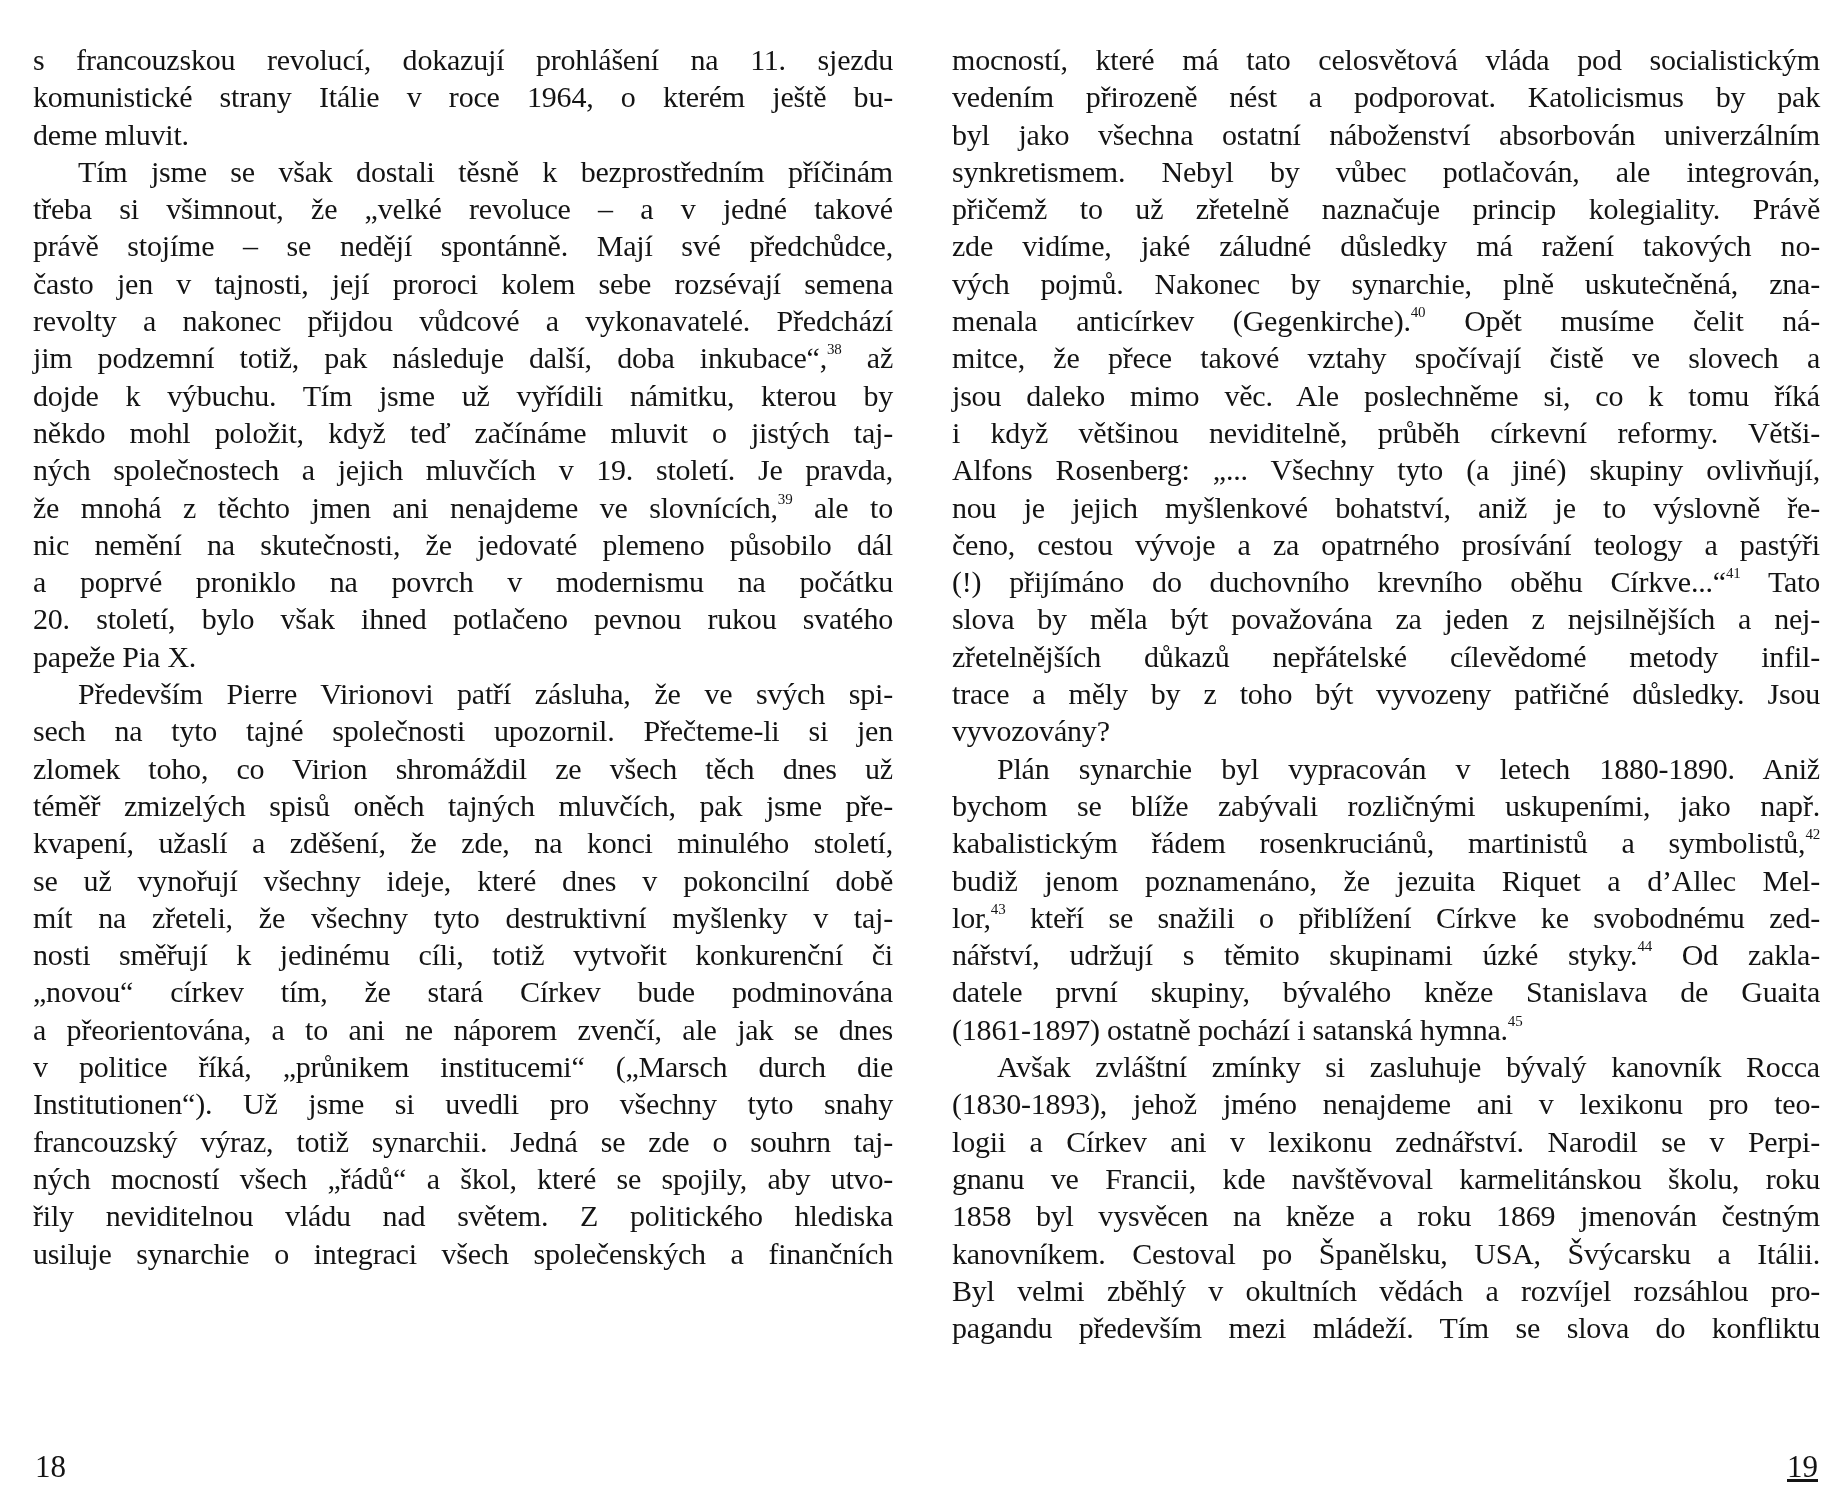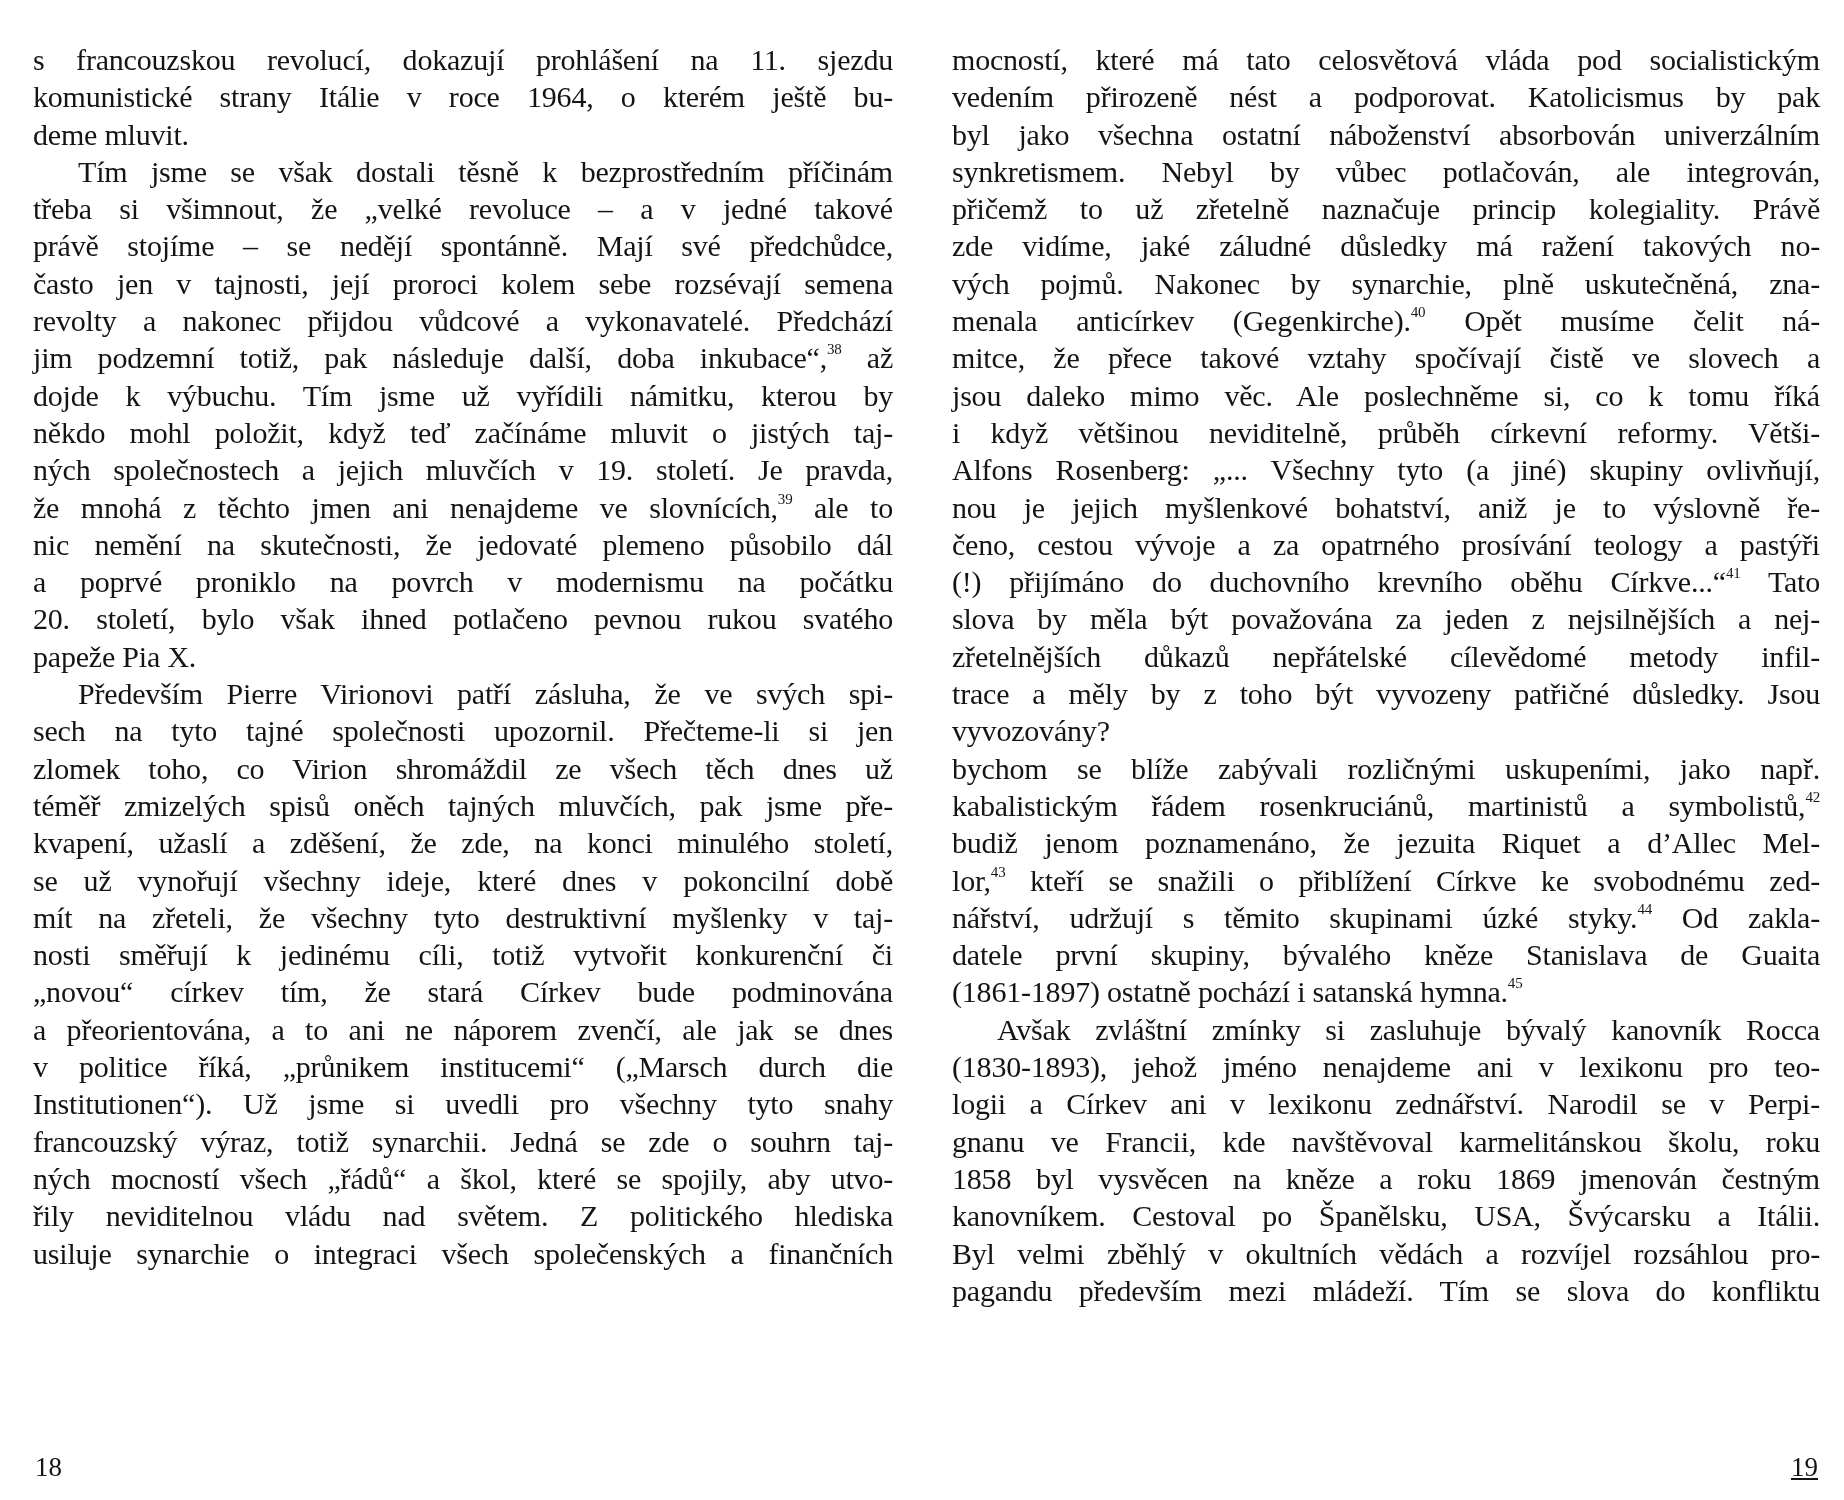--- a/index.html
+++ b/index.html
@@ -47,21 +47,21 @@
     sup {
       font-size: 15px;
       line-height: 0;
       position: relative;
       top: -3px;
       vertical-align: super;
     }
     .page-number {
       position: absolute;
       top: 1432px;
-      font-size: 27px;
+      font-size: 31px;
       line-height: 36px;
     }
     .page.left .page-number { left: 2px; }
     .page.right .page-number { right: 2px; text-align: right; text-decoration: underline; }
   </style>
 </head>
 <body>
 
 <div class="page left">
   <div class="column" id="left-column">
@@ -116,20 +116,21 @@
       <span class="line"><span>jsou daleko mimo věc. Ale poslechněme si, co k tomu říká</span></span>
       <span class="line"><span>i když většinou neviditelně, průběh církevní reformy. Větši-</span></span>
       <span class="line"><span>Alfons Rosenberg: „... Všechny tyto (a jiné) skupiny ovlivňují,</span></span>
       <span class="line"><span>nou je jejich myšlenkové bohatství, aniž je to výslovně ře-</span></span>
       <span class="line"><span>čeno, cestou vývoje a za opatrného prosívání teology a pastýři</span></span>
       <span class="line"><span>(!) přijímáno do duchovního krevního oběhu Církve...“</span><sup>41</sup><span> Tato</span></span>
       <span class="line"><span>slova by měla být považována za jeden z nejsilnějších a nej-</span></span>
       <span class="line"><span>zřetelnějších důkazů nepřátelské cílevědomé metody infil-</span></span>
       <span class="line"><span>trace a měly by z toho být vyvozeny patřičné důsledky. Jsou</span></span>
       <span class="line last"><span>vyvozovány?</span></span>
+      <span class="line indent"><span>Plán synarchie byl vypracován v letech 1880-1890. Aniž</span></span>
       <span class="line"><span>bychom se blíže zabývali rozličnými uskupeními, jako např.</span></span>
       <span class="line"><span>kabalistickým řádem rosenkruciánů, martinistů a symbolistů,</span><sup>42</sup><span></span></span>
       <span class="line"><span>budiž jenom poznamenáno, že jezuita Riquet a d’Allec Mel-</span></span>
       <span class="line"><span>lor,</span><sup>43</sup><span> kteří se snažili o přiblížení Církve ke svobodnému zed-</span></span>
       <span class="line"><span>nářství, udržují s těmito skupinami úzké styky.</span><sup>44</sup><span> Od zakla-</span></span>
       <span class="line"><span>datele první skupiny, bývalého kněze Stanislava de Guaita</span></span>
       <span class="line last"><span>(1861-1897) ostatně pochází i satanská hymna.</span><sup>45</sup><span></span></span>
       <span class="line indent"><span>Avšak zvláštní zmínky si zasluhuje bývalý kanovník Rocca</span></span>
       <span class="line"><span>(1830-1893), jehož jméno nenajdeme ani v lexikonu pro teo-</span></span>
       <span class="line"><span>logii a Církev ani v lexikonu zednářství. Narodil se v Perpi-</span></span>

